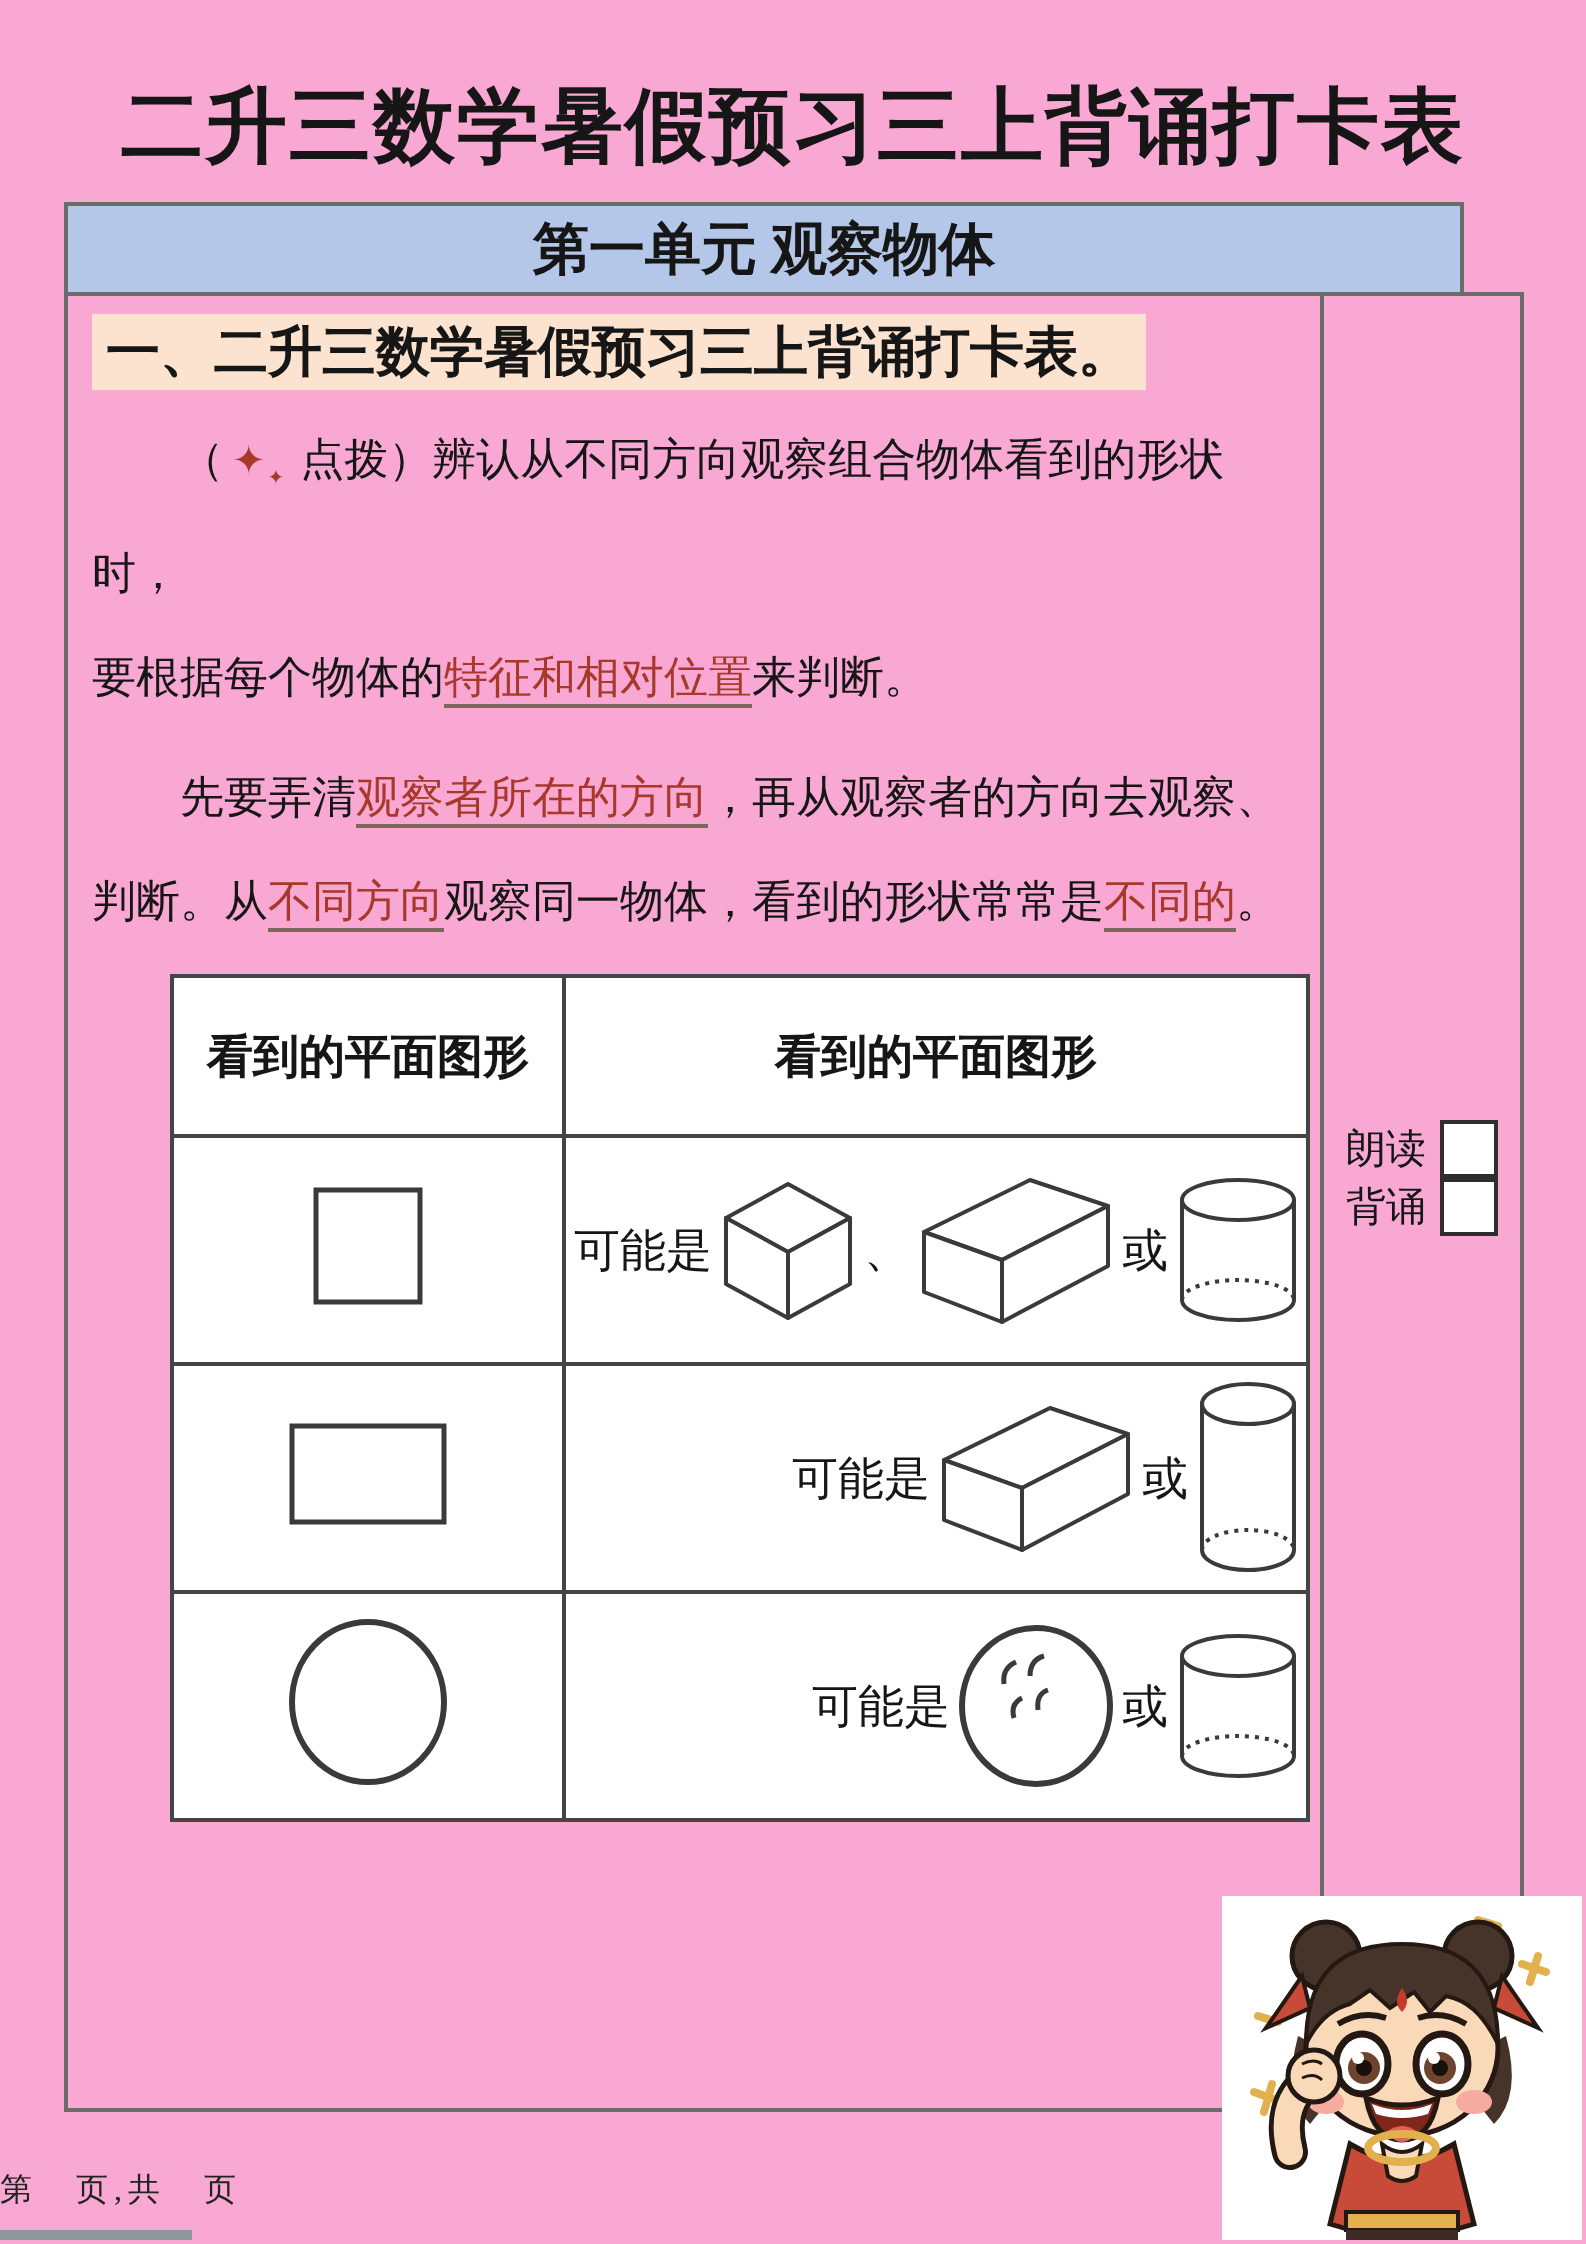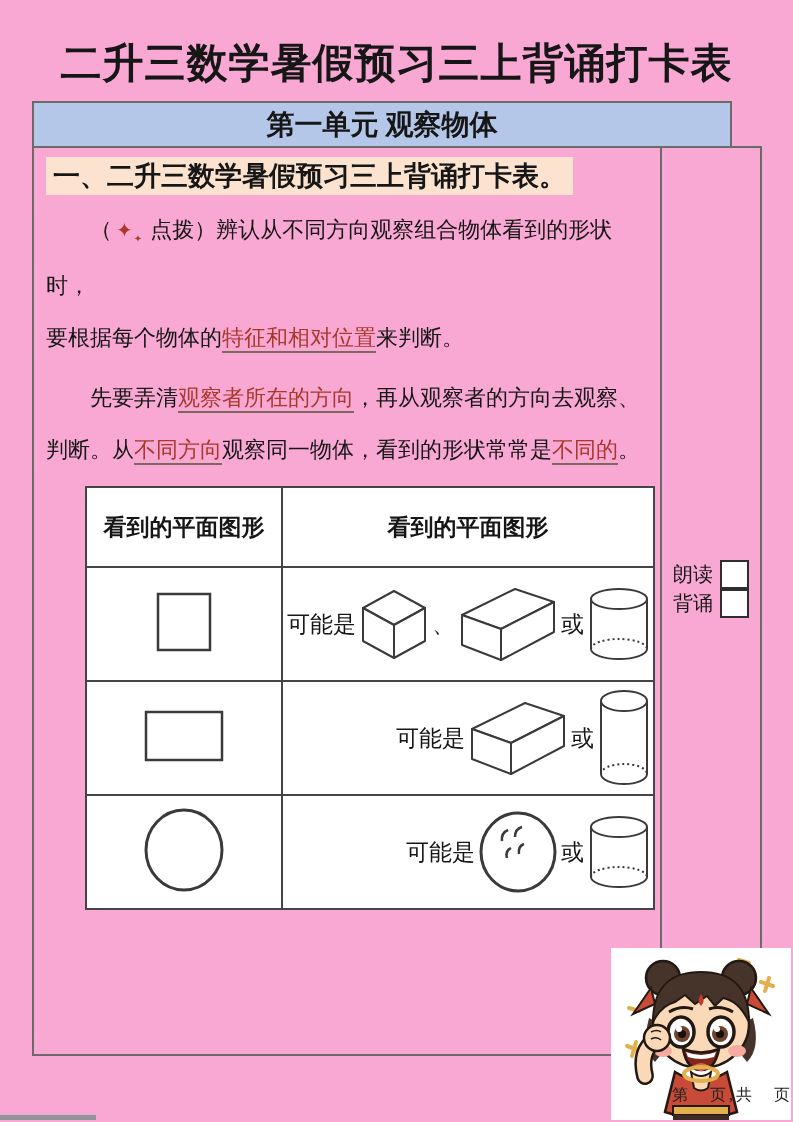--- a/index.html
+++ b/index.html
@@ -38,21 +38,21 @@
   .col-plane{width:196px;}
   td.plane-cell{height:110px;text-align:center;vertical-align:middle;}
   td.solid-cell{text-align:right;vertical-align:middle;white-space:nowrap;}
   td.solid-cell svg{vertical-align:middle;margin:0 1px;}
   .ans-text{font-size:23px;vertical-align:middle;margin:0 2px;}
 
   .side-row{display:flex;align-items:center;gap:7px;font-size:20px;}
   .checkbox{width:25px;height:25px;border:2px solid #2e2e2e;background:#fff;display:inline-block;}
 
   .mascot{position:absolute;left:611px;top:948px;width:180px;height:172px;}
-  .footer{position:absolute;bottom:16px;left:0;width:100%;text-align:right;
+  .footer{position:absolute;bottom:16px;left:0;width:100%;text-align:left;
           font-size:16px;letter-spacing:3px;color:#222;}
   .artifact{position:absolute;left:0;bottom:2px;width:96px;height:5px;background:#90959b;}
 </style>
 </head>
 <body>
 
 <div class="page">
 
   <div class="title">二升三数学暑假预习三上背诵打卡表</div>
 

